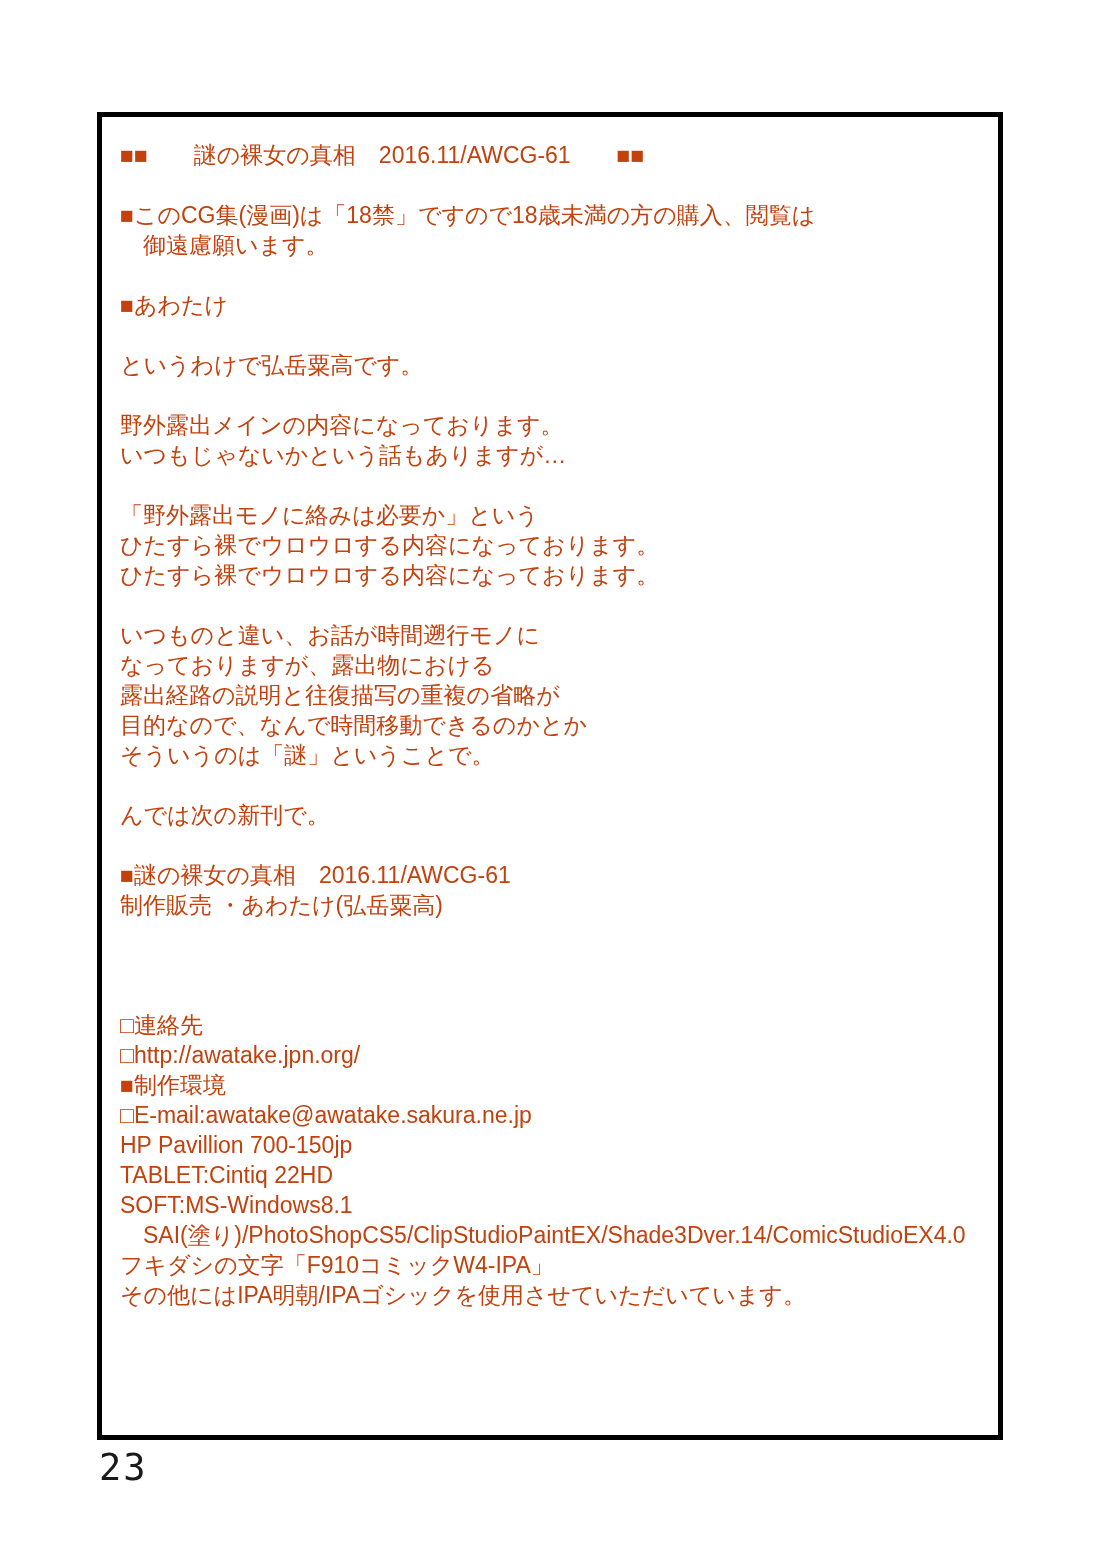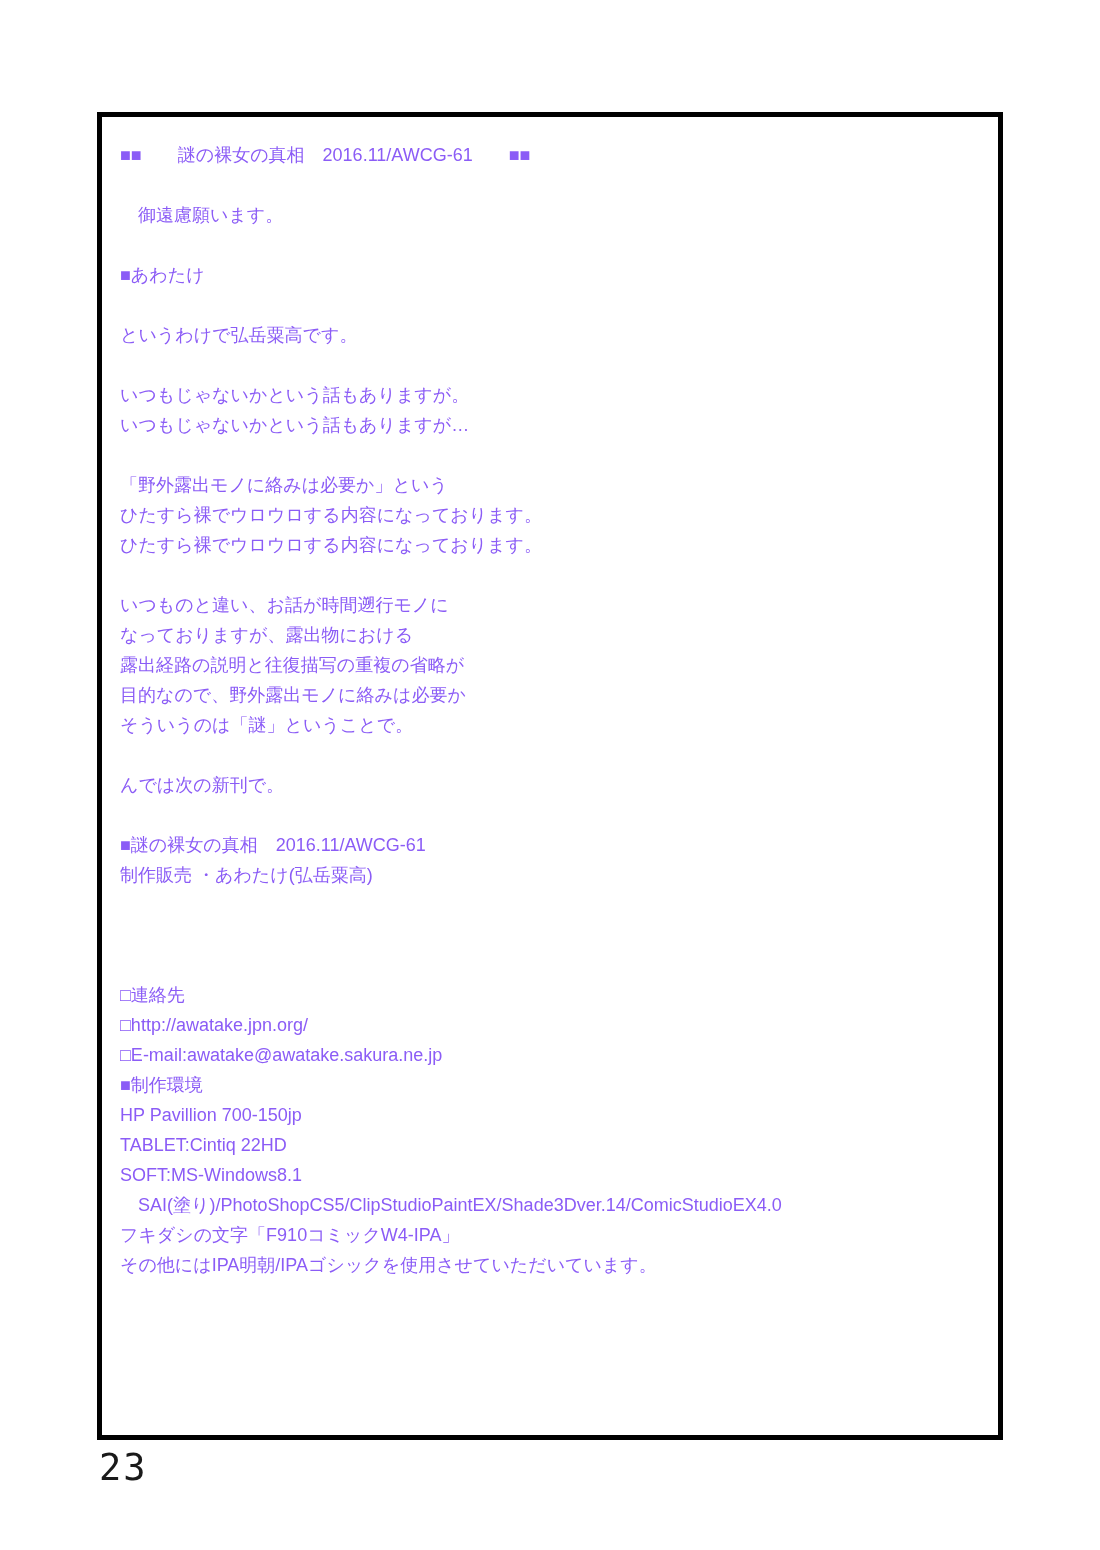--- a/index.html
+++ b/index.html
@@ -27,24 +27,24 @@
   }
   .content {
     position: absolute;
     left: 18px;
     top: 23px;
     right: 10px;
   }
   .line {
     height: 30px;
     line-height: 30px;
-    font-size: 18px;
+    font-size: 23px;
     white-space: pre;
     letter-spacing: 0px;
-    color: #8b5cf6;
+    color: #c2410c;
   }
   .page-number {
     position: absolute;
     left: 99px;
     top: 1448px;
     font-size: 37px;
     line-height: 40px;
     font-family: "DejaVu Sans Mono", monospace;
     font-weight: normal;
     color: #1a1a1a;
@@ -52,50 +52,51 @@
     text-align: right;
   }
 </style>
 </head>
 <body>
 
 <div class="frame">
   <div class="content">
       <div class="line">■■　　謎の裸女の真相　2016.11/AWCG-61　　■■</div>
       <div class="line"></div>
+      <div class="line">■このCG集(漫画)は「18禁」ですので18歳未満の方の購入、閲覧は</div>
       <div class="line">　御遠慮願います。</div>
       <div class="line"></div>
       <div class="line">■あわたけ</div>
       <div class="line"></div>
       <div class="line">というわけで弘岳粟高です。</div>
       <div class="line"></div>
-      <div class="line">いつもじゃないかという話もありますが。</div>
+      <div class="line">野外露出メインの内容になっております。</div>
       <div class="line">いつもじゃないかという話もありますが…</div>
       <div class="line"></div>
       <div class="line">「野外露出モノに絡みは必要か」という</div>
       <div class="line">ひたすら裸でウロウロする内容になっております。</div>
       <div class="line">ひたすら裸でウロウロする内容になっております。</div>
       <div class="line"></div>
       <div class="line">いつものと違い、お話が時間遡行モノに</div>
       <div class="line">なっておりますが、露出物における</div>
       <div class="line">露出経路の説明と往復描写の重複の省略が</div>
-      <div class="line">目的なので、野外露出モノに絡みは必要か</div>
+      <div class="line">目的なので、なんで時間移動できるのかとか</div>
       <div class="line">そういうのは「謎」ということで。</div>
       <div class="line"></div>
       <div class="line">んでは次の新刊で。</div>
       <div class="line"></div>
       <div class="line">■謎の裸女の真相　2016.11/AWCG-61</div>
       <div class="line">制作販売 ・あわたけ(弘岳粟高)</div>
       <div class="line"></div>
       <div class="line"></div>
       <div class="line"></div>
       <div class="line">□連絡先</div>
       <div class="line">□http://awatake.jpn.org/</div>
+      <div class="line">■制作環境</div>
       <div class="line">□E-mail:awatake@awatake.sakura.ne.jp</div>
-      <div class="line">■制作環境</div>
       <div class="line">HP Pavillion 700-150jp</div>
       <div class="line">TABLET:Cintiq 22HD</div>
       <div class="line">SOFT:MS-Windows8.1</div>
       <div class="line">　SAI(塗り)/PhotoShopCS5/ClipStudioPaintEX/Shade3Dver.14/ComicStudioEX4.0</div>
       <div class="line">フキダシの文字「F910コミックW4-IPA」</div>
       <div class="line">その他にはIPA明朝/IPAゴシックを使用させていただいています。</div>
     </div>
 </div>
 
 <div class="page-number">23</div>

